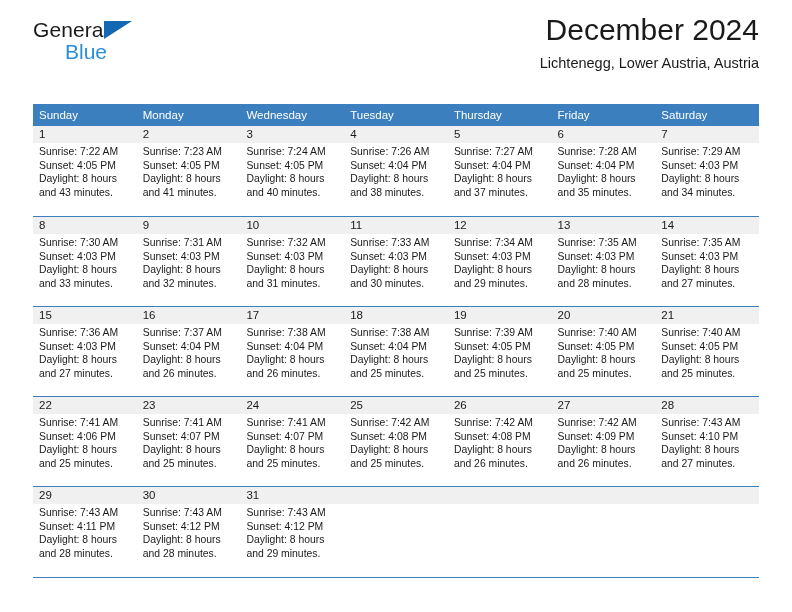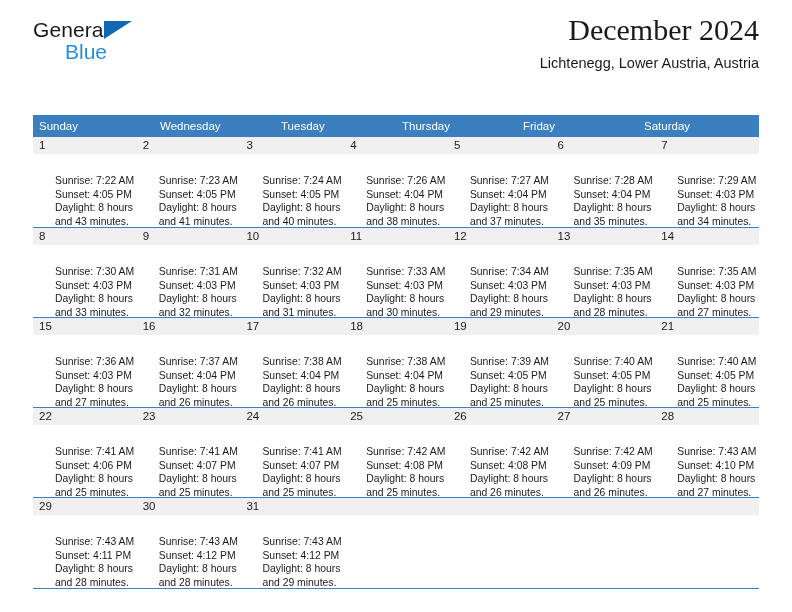--- a/index.html
+++ b/index.html
@@ -66,42 +66,40 @@
     right: 0;
     top: 0;
     text-align: right;
   }
   .cal-title {
     font-size: 30px;
     font-weight: normal;
     color: #1a1a1a;
     line-height: 36px;
     white-space: nowrap;
-    font-family: Liberation Serif, serif;
   }
   .cal-subtitle {
     font-size: 14.5px;
     color: #1a1a1a;
     line-height: 22px;
     margin-top: 4px;
     white-space: nowrap;
   }
 
   
   .calendar {
     position: absolute;
     left: 33px;
     top: 104px;
     width: 726px;
   }
   .weekdays {
     display: flex;
     background: #3c7fbf;
     height: 22px;
-    margin-top: 11px;
   }
   .weekday {
     flex: 1 1 0;
     color: #ffffff;
     font-size: 11.5px;
     line-height: 22px;
     padding-left: 6px;
     white-space: nowrap;
     overflow: hidden;
   }
@@ -124,22 +122,21 @@
   .daycell.empty .daynum-band { background: #f0f0f0; }
   .daynum {
     font-size: 11.5px;
     line-height: 17px;
     padding-left: 6px;
     color: #1a1a1a;
     display: block;
   }
   .detail {
     padding-left: 6px;
-    padding-top: 20px;
-    margin-left: 16px;
+    padding-top: 2px;
   }
   .detail div {
     font-size: 10.4px;
     line-height: 13.6px;
     color: #1a1a1a;
     white-space: nowrap;
   }
 </style>
 </head>
 <body>
@@ -157,20 +154,21 @@
     <div class="title-block">
       <div class="cal-title">December 2024</div>
       <div class="cal-subtitle">Lichtenegg, Lower Austria, Austria</div>
     </div>
 
   </div>
 
   <div class="calendar">
     <div class="weekdays" id="weekday-row">
         <div class="weekday">Sunday</div>
+        <div class="weekday">Monday</div>
         <div class="weekday">Wednesday</div>
         <div class="weekday">Tuesday</div>
         <div class="weekday">Thursday</div>
         <div class="weekday">Friday</div>
         <div class="weekday">Saturday</div>
       </div>
     <div id="weeks-container">
         <div class="week">
           <div class="daycell">
             <div class="daynum-band">

